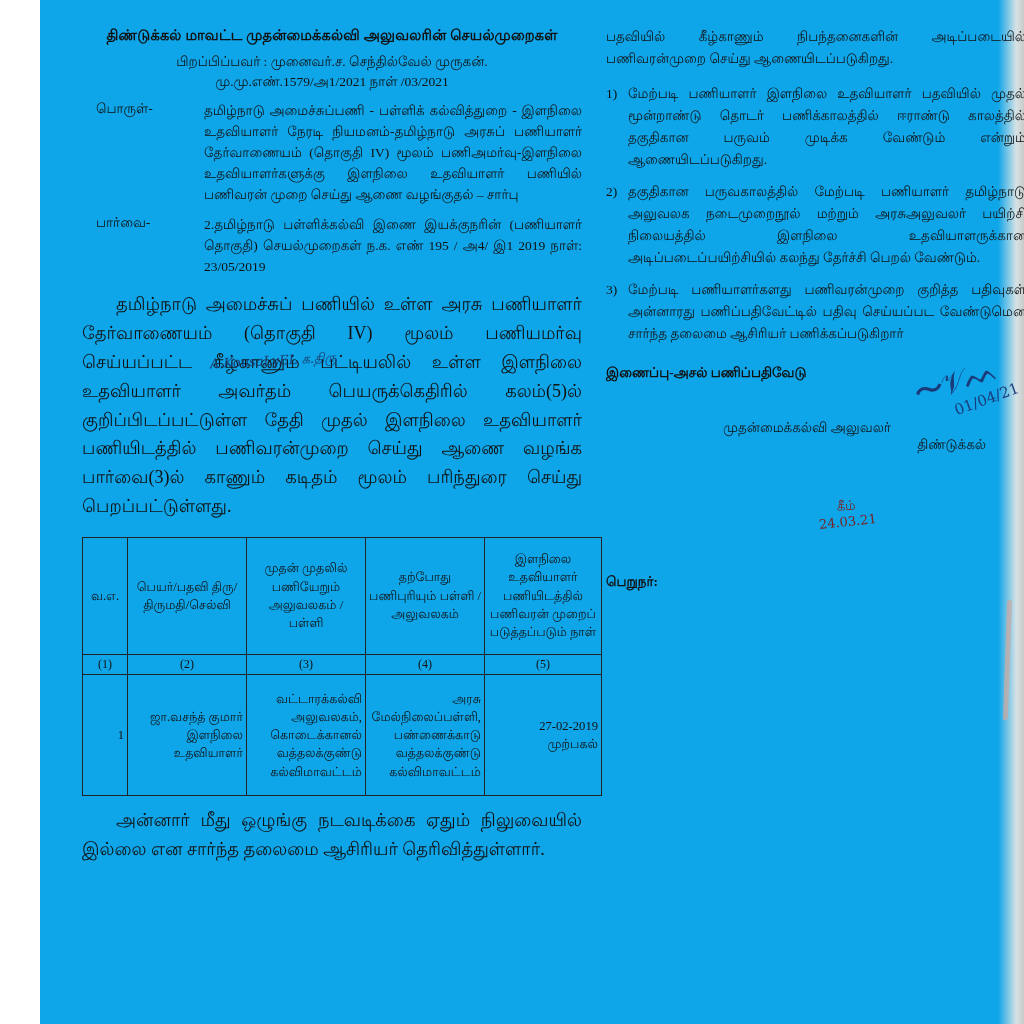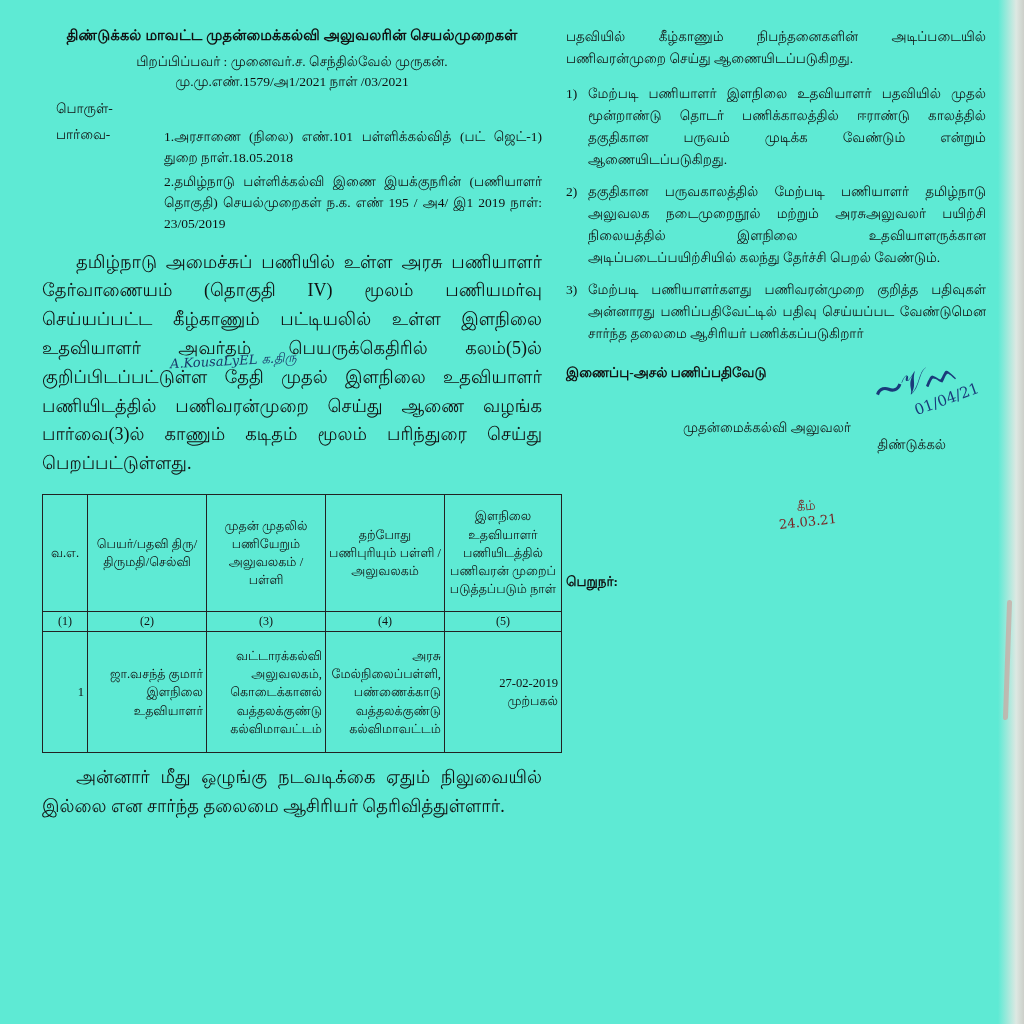--- a/index.html
+++ b/index.html
@@ -11,21 +11,22 @@
     width: 1024px;
     height: 1024px;
     font-family: "Liberation Serif", serif;
     color: #111;
     position: relative;
     overflow: hidden;
   }
   .page {
     position: absolute;
     inset: 0;
-    background: #5eead4;
+    background: #0ea5e9;
+    margin-left: 40px;
   }
   
   .scan-edge {
     position: absolute;
     top: 0;
     right: 0;
     width: 26px;
     height: 1024px;
     background: linear-gradient(to right, rgba(255,255,255,0) 0%, rgba(235,232,228,0.9) 70%, rgba(210,205,200,0.95) 100%);
   }
@@ -242,26 +243,26 @@
 
   <div class="col-left">
 
     <div class="doc-title">திண்டுக்கல் மாவட்ட முதன்மைக்கல்வி அலுவலரின் செயல்முறைகள்</div>
 
     <div class="line-c" style="margin-top:6px;">பிறப்பிப்பவர் : முனைவர்.ச. செந்தில்வேல் முருகன்.</div>
     <div class="line-c">மு.மு.எண்.1579/அ1/2021 நாள்     /03/2021</div>
 
     <div class="row2col">
       <div class="lbl">பொருள்-</div>
+      <div class="val">தமிழ்நாடு அமைச்சுப்பணி - பள்ளிக் கல்வித்துறை - இளநிலை உதவியாளர் நேரடி நியமனம்-தமிழ்நாடு அரசுப் பணியாளர் தேர்வாணையம் (தொகுதி IV) மூலம் பணிஅமர்வு-இளநிலை உதவியாளர்களுக்கு இளநிலை உதவியாளர் பணியில் பணிவரன் முறை செய்து ஆணை வழங்குதல் – சார்பு</div>
     </div>
 
     <div class="row2col">
       <div class="lbl">பார்வை-</div>
       <div class="val">
-        <p>1.அரசாணை (நிலை) எண்.101 பள்ளிக்கல்வித் (பட் ஜெட்-1) துறை நாள்.18.05.2018</p>
         <p>2.தமிழ்நாடு பள்ளிக்கல்வி இணை இயக்குநரின் (பணியாளர் தொகுதி) செயல்முறைகள் ந.க. எண் 195 / அ4/ இ1 2019 நாள்: 23/05/2019</p>
       </div>
     </div>
 
     <div class="handwrite hw-left">A.KousaLyEL  க.திரு</div>
 
     <div class="para">தமிழ்நாடு அமைச்சுப் பணியில் உள்ள அரசு பணியாளர் தேர்வாணையம் (தொகுதி IV) மூலம் பணியமர்வு செய்யப்பட்ட கீழ்காணும் பட்டியலில் உள்ள இளநிலை உதவியாளர் அவர்தம் பெயருக்கெதிரில் கலம்(5)ல் குறிப்பிடப்பட்டுள்ள தேதி முதல் இளநிலை உதவியாளர் பணியிடத்தில் பணிவரன்முறை செய்து ஆணை வழங்க பார்வை(3)ல் காணும் கடிதம் மூலம் பரிந்துரை செய்து பெறப்பட்டுள்ளது.</div>
 
     <table class="info">
       <thead>

